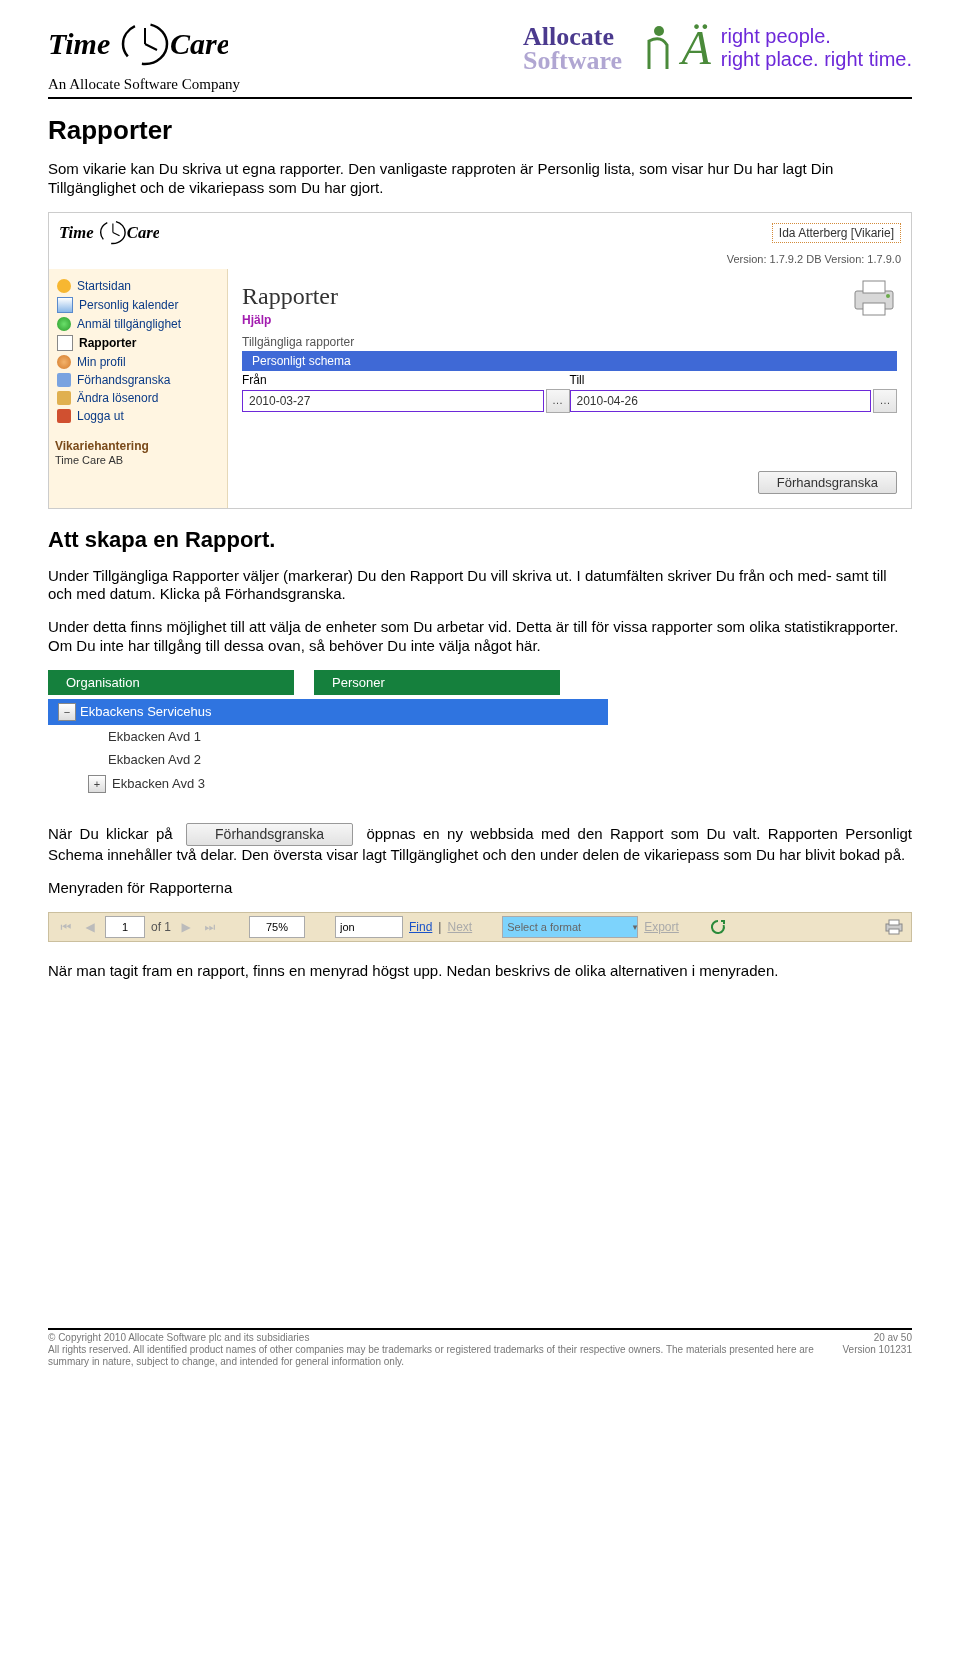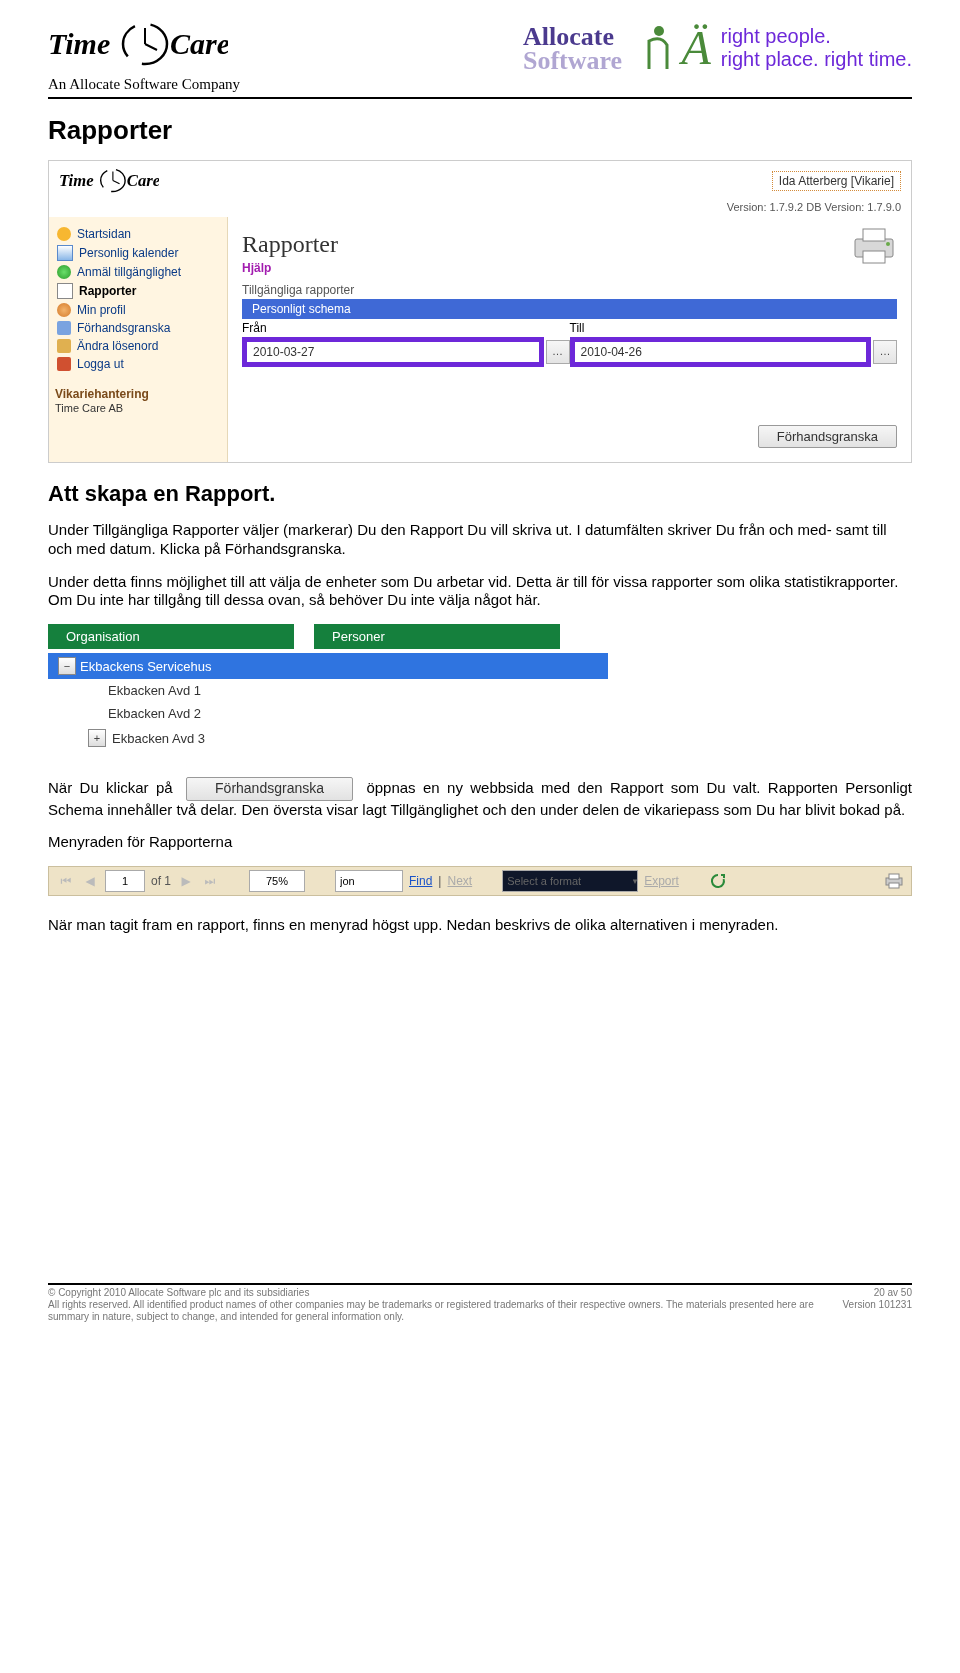--- a/index.html
+++ b/index.html
@@ -31,42 +31,42 @@
   .main{flex:1;padding:8px 14px 14px 14px;background:#fff;}
   .main-head{display:flex;justify-content:space-between;align-items:flex-start;}
   .main-title{font-family:"Times New Roman",serif;font-size:24px;color:#333;margin:6px 0 2px 0;}
   .printer-ico{width:46px;height:40px;}
   .help{text-align:left;color:#a21caf;font-weight:bold;font-size:12px;margin-top:-4px;}
   .sec-lbl{font-size:12px;color:#555;margin-top:8px;}
   .rpt-row{background:#3f69d6;color:#fff;font-size:12px;padding:3px 10px;margin-top:2px;}
   .date-row{display:flex;margin-top:2px;font-size:12px;}
   .date-col{flex:1;}
   .date-box{display:flex;align-items:center;margin-top:2px;}
-  .date-in{flex:1;border:5px solid #6d28d9;background:#fff;height:20px;padding:0 6px;font-size:12px;color:#333;line-height:20px;}
+  .date-in{flex:1;border:1px solid #6d28d9;background:#fff;height:20px;padding:0 6px;font-size:12px;color:#333;line-height:20px;}
   .date-btn{width:22px;height:22px;border:1px solid #aaa;background:linear-gradient(#f6f6f6,#e4e4e4);margin-left:2px;text-align:center;font-size:11px;color:#444;line-height:20px;}
   .preview-row{text-align:right;margin-top:58px;}
   .btn3d{display:inline-block;border:1px solid #999;background:linear-gradient(#f6f6f6,#e2e2e2);padding:3px 18px;font-size:13px;color:#333;border-radius:2px;}
 
   .org-block{margin:6px 0 26px 0;font-size:13px;}
   .org-head{display:flex;gap:20px;}
   .org-th{background:#15803d;color:#fff;padding:5px 18px;width:210px;}
   .org-sel{display:flex;align-items:center;gap:4px;background:#2f74e0;color:#fff;padding:4px 10px;margin-top:4px;width:540px;}
   .org-child{padding:4px 10px 4px 60px;color:#333;display:flex;align-items:center;gap:6px;}
   .boxbtn{width:16px;height:16px;border:1px solid #888;background:linear-gradient(#fff,#ddd);display:inline-flex;align-items:center;justify-content:center;font-size:11px;color:#444;flex-shrink:0;}
 
   .inline-btn{display:inline-block;border:1px solid #999;background:linear-gradient(#f6f6f6,#e2e2e2);padding:2px 28px;font-size:14px;color:#333;border-radius:2px;vertical-align:middle;margin:0 6px;}
 
   .menubar{background:#eee3c7;border:1px solid #cbbf9e;height:28px;display:flex;align-items:center;font-size:12px;gap:6px;padding:0 8px;margin:4px 0 20px 0;}
   .mb-ico{width:18px;height:18px;display:inline-flex;align-items:center;justify-content:center;color:#1a6bc4;cursor:pointer;}
   .mb-ico.dim{color:#bbb;cursor:default;}
   .mb-input{width:34px;height:18px;border:1px solid #aaa;text-align:center;font-size:11px;}
   .mb-txt{color:#555;}
   .mb-link{color:#1a53c8;text-decoration:underline;cursor:pointer;}
   .mb-link.dim{color:#aaa;text-decoration:underline;cursor:default;}
-  .mb-sel{border:1px solid #aaa;height:20px;font-size:11px;width:130px;background:#0f172a;color:#666;padding-left:4px;line-height:18px;display:inline-flex;justify-content:space-between;align-items:center;}
+  .mb-sel{border:1px solid #aaa;height:20px;font-size:11px;width:130px;background:#7dd3fc;color:#666;padding-left:4px;line-height:18px;display:inline-flex;justify-content:space-between;align-items:center;}
   .mb-gap{width:18px;}
   .footer{font-size:10px;color:#777;line-height:1.2;display:flex;justify-content:space-between;gap:18px;}
   .ft-right{text-align:right;white-space:nowrap;}
 </style>
 </head>
 <body>
 
 <div class="page">
 
   <div class="header-row">
@@ -94,20 +94,21 @@
       <div class="a-green">Ä</div>
       <div class="tag-txt">
         <div>right people.</div>
         <div>right place. right time.</div>
       </div>
     </div>
   </div>
   <hr class="hdr">
 
   <h1>Rapporter</h1>
+  <p>Som vikarie kan Du skriva ut egna rapporter. Den vanligaste rapproten är Personlig lista, som visar hur Du har lagt Din Tillgänglighet och de vikariepass som Du har gjort.</p>
 
   <div class="shot">
     <div class="shot-top">
       <svg width="100" height="32" viewBox="0 0 180 50">
         <text x="0" y="34" font-family="Georgia" font-weight="bold" font-style="italic" font-size="30">Time</text>
         <ellipse cx="97" cy="24" rx="22" ry="20" fill="none" stroke="#000" stroke-width="2.5" stroke-dasharray="36 16"></ellipse>
         <line x1="97" y1="24" x2="97" y2="8" stroke="#000" stroke-width="2"></line>
         <line x1="97" y1="24" x2="109" y2="30" stroke="#000" stroke-width="2"></line>
         <text x="122" y="34" font-family="Georgia" font-weight="bold" font-style="italic" font-size="30">Care</text>
       </svg>

